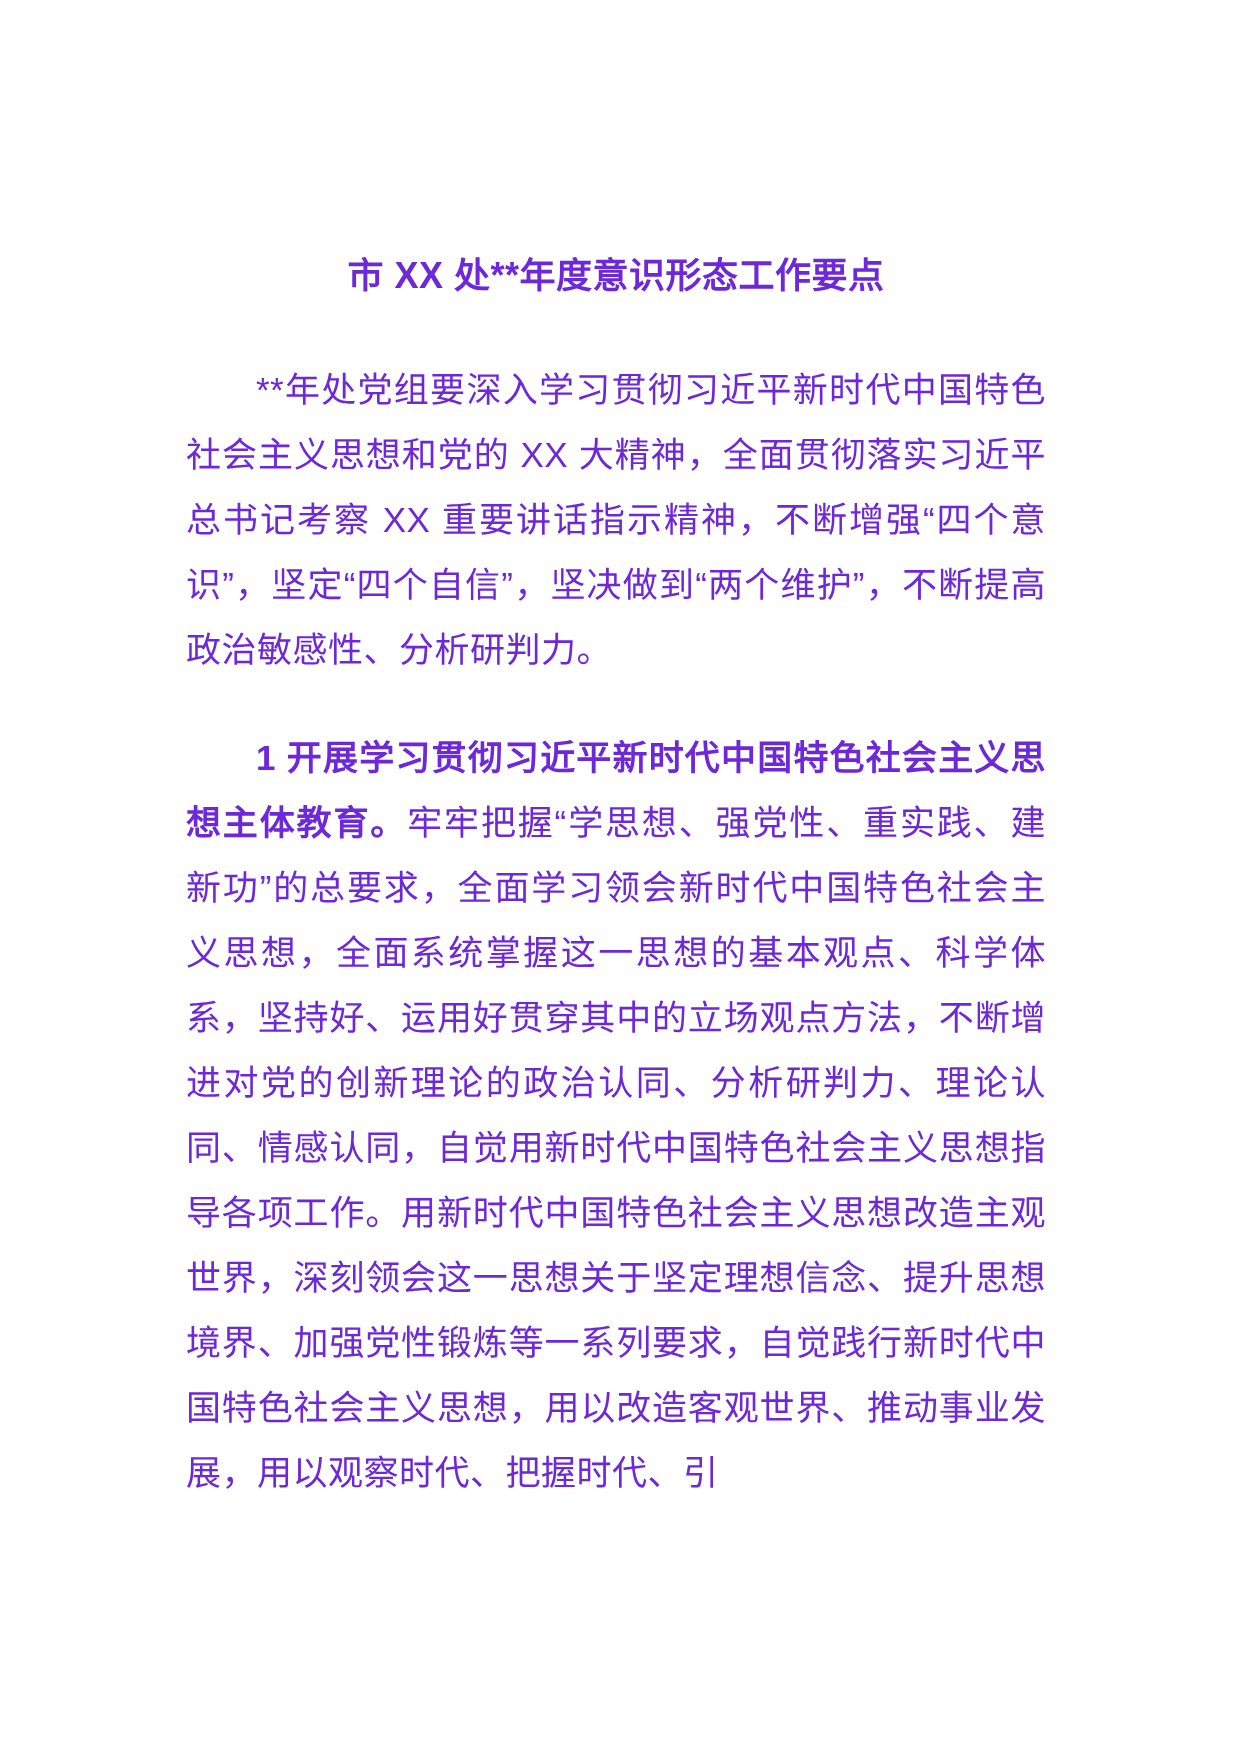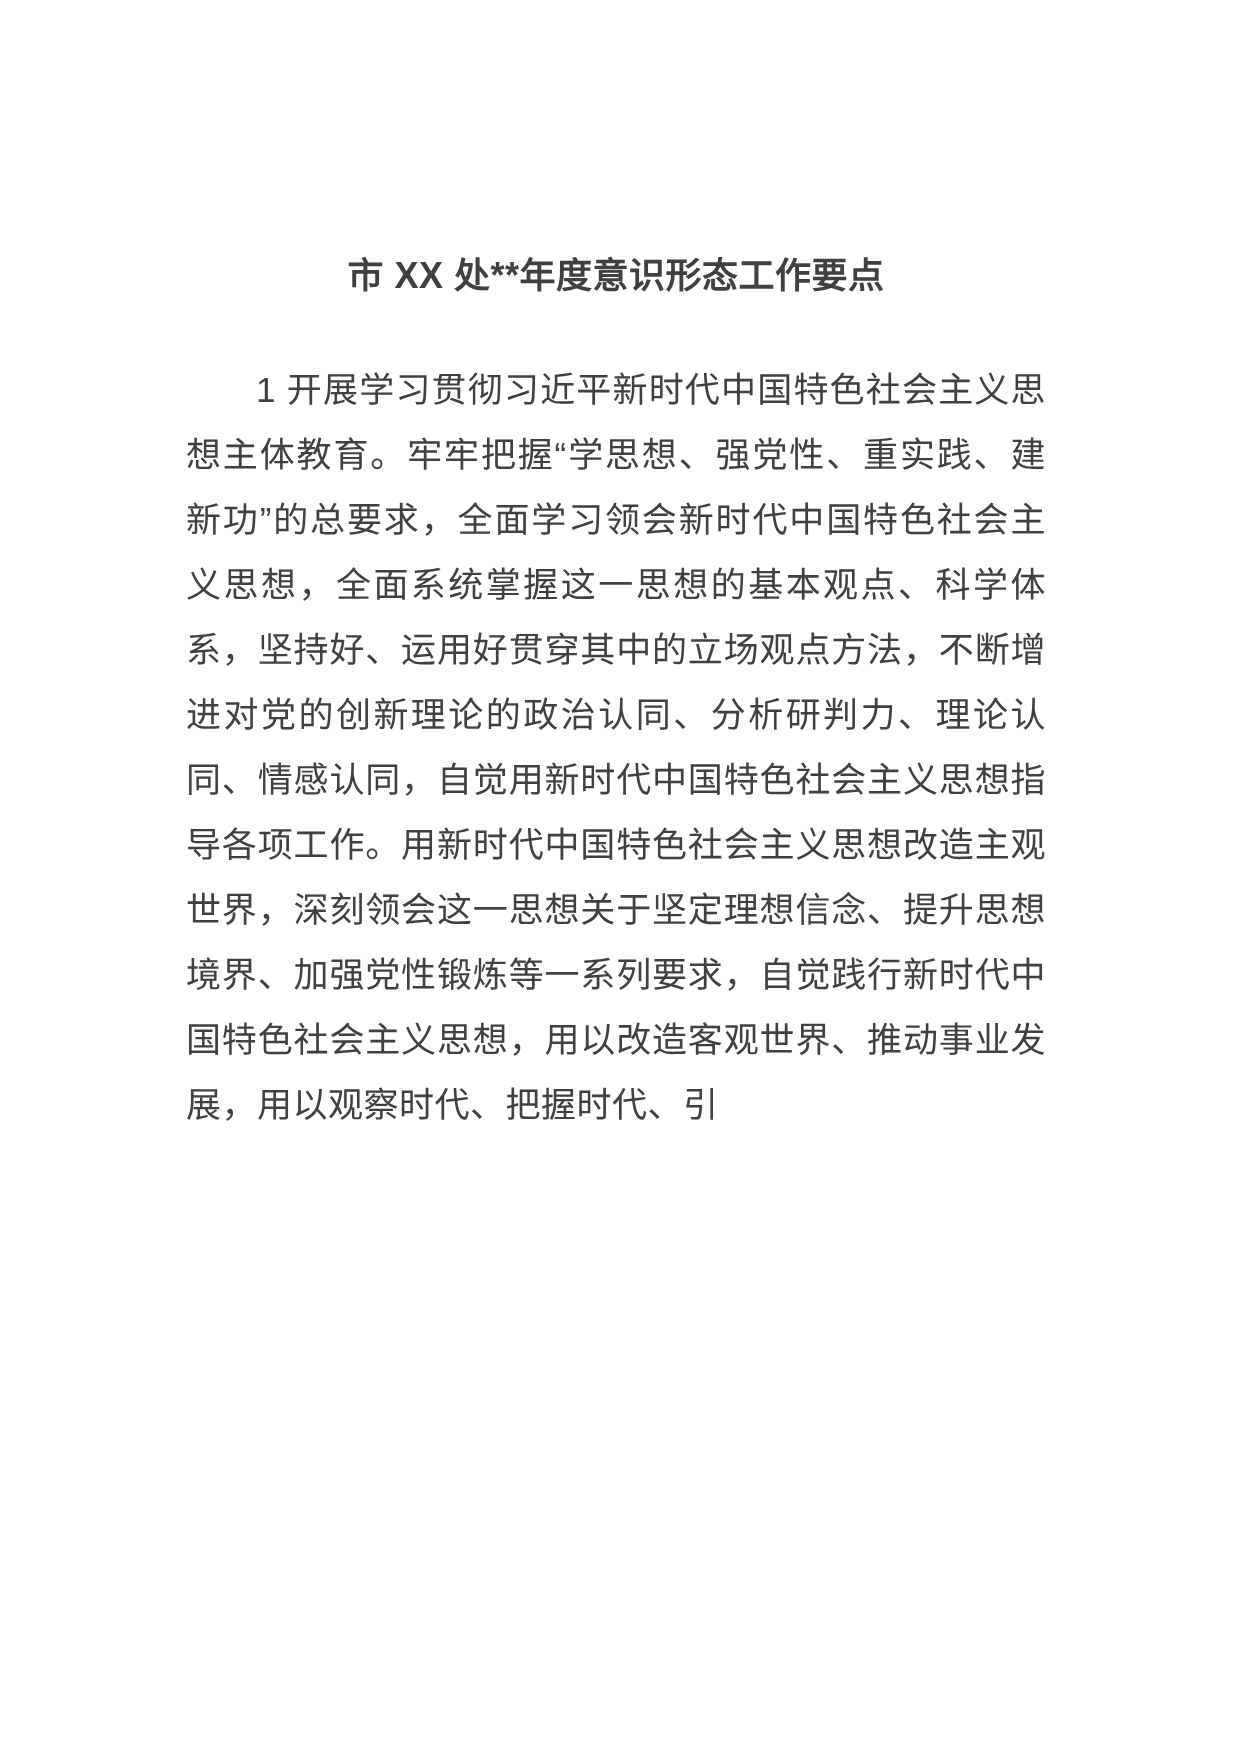--- a/index.html
+++ b/index.html
@@ -7,21 +7,21 @@
     padding: 0;
     background: #ffffff;
   }
   .page {
     position: relative;
     width: 1240px;
     height: 1754px;
     background: #ffffff;
     overflow: hidden;
     font-family: "Liberation Sans", "DejaVu Sans", sans-serif;
-    color: #404040;
+    color: #6d28d9;
   }
   .content {
     position: absolute;
     left: 186px;
     top: 0;
     width: 860px;
   }
   .doc-title {
     margin: 243px 0 49px 0;
     font-size: 36px;
@@ -46,29 +46,30 @@
     font-weight: 700;
     line-height: 65px;
     text-indent: 70px;
     letter-spacing: 0.5px;
     white-space: nowrap;
   }
   .para.item {
     margin-bottom: 0;
   }
   .lead-bold {
-    font-weight: 400;
+    font-weight: 700;
   }
 </style>
 </head>
 <body>
 
 <div class="page">
   <div class="content">
 
     <h1 class="doc-title">市 XX 处**年度意识形态工作要点</h1>
 
+    <p class="para">**年处党组要深入学习贯彻习近平新时代中国特色社会主义思想和党的 XX 大精神，全面贯彻落实习近平总书记考察 XX 重要讲话指示精神，不断增强“四个意识”，坚定“四个自信”，坚决做到“两个维护”，不断提高政治敏感性、分析研判力。</p>
 
 
     <p class="para item"><span class="lead-bold">1 开展学习贯彻习近平新时代中国特色社会主义思想主体教育。</span><span>牢牢把握“学思想、强党性、重实践、建新功”的总要求，全面学习领会新时代中国特色社会主义思想，全面系统掌握这一思想的基本观点、科学体系，坚持好、运用好贯穿其中的立场观点方法，不断增进对党的创新理论的政治认同、分析研判力、理论认同、情感认同，自觉用新时代中国特色社会主义思想指导各项工作。用新时代中国特色社会主义思想改造主观世界，深刻领会这一思想关于坚定理想信念、提升思想境界、加强党性锻炼等一系列要求，自觉践行新时代中国特色社会主义思想，用以改造客观世界、推动事业发展，用以观察时代、把握时代、引</span></p>
 
   </div>
 </div>
 
 </body></html>

